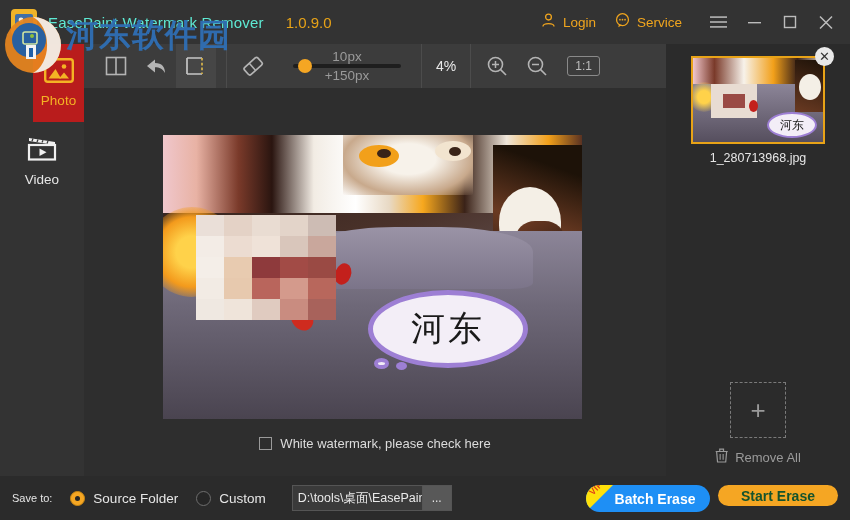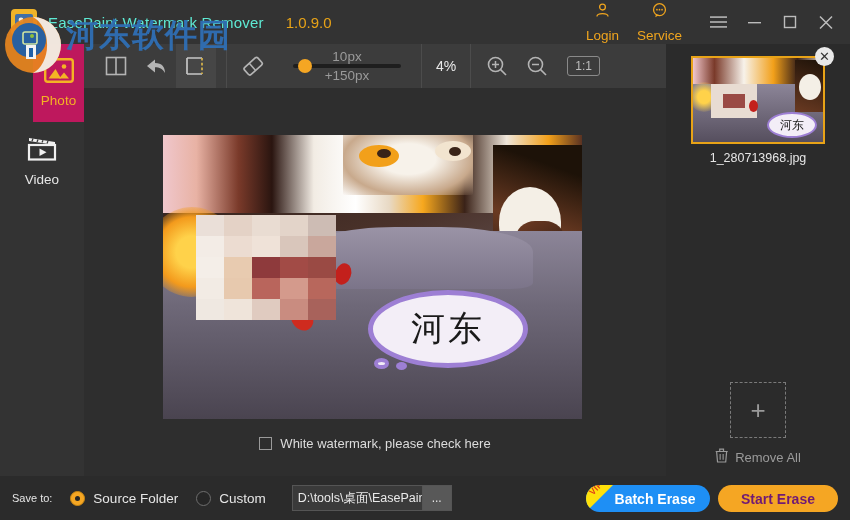--- a/index.html
+++ b/index.html
@@ -28,39 +28,38 @@
   .app-title {
     color: #5eead4; font-size: 15px; margin-left: 8px;
     letter-spacing: .2px; white-space: nowrap;
   }
   .app-ver { color: #e8a317; font-size: 15px; margin-left: 22px; }
   .tb-spacer { flex: 1 1 auto; }
   .tb-item {
     display: flex; align-items: center; gap: 6px;
     color: #f0a51e; font-size: 13.5px; margin-right: 18px;
     cursor: pointer;
-    flex-direction: column;
   }
   .tb-icon-btn {
     width: 36px; height: 44px; display: flex; align-items: center;
     justify-content: center; cursor: pointer;
   }
   .tb-icon-btn svg { display: block; }
 
   
   .sidebar {
     position: absolute; left: 0; top: 44px; width: 84px; height: 432px;
     background: #333333;
   }
   .side-item {
     height: 78px; display: flex; flex-direction: column;
     align-items: center; justify-content: center; gap: 7px;
     cursor: pointer; font-size: 13.5px;
   }
-  .side-item.active { background: #be185d; color: #f4b324; margin-left: 33px; }
+  .side-item.active { background: #b91c1c; color: #f4b324; margin-left: 33px; }
   .side-item:not(.active) { color: #e6e6e6; }
 
   
   .toolbar {
     position: absolute; left: 84px; top: 44px; width: 582px; height: 44px;
     background: #3c3c3c;
     display: flex; align-items: center;
   }
   .tool-btn {
     width: 40px; height: 44px; display: flex; align-items: center;
@@ -200,22 +199,22 @@
   .vip-corner {
     position: absolute; left: 0; top: 0; width: 0; height: 0;
     border-top: 27px solid #ffe10a; border-right: 27px solid transparent;
   }
   .vip-text {
     position: absolute; left: 1px; top: 5px; color: #e03a1a;
     font-size: 9px; font-weight: bold; transform: rotate(-45deg);
     transform-origin: left top; letter-spacing: .3px;
   }
   .btn-start {
-    position: absolute; left: 718px; top: 9px; width: 120px; height: 27px;
-    background: #f5a623; border-radius: 14px; color: #701a75;
+    position: absolute; left: 718px; top: 9px; width: 120px; height: 21px;
+    background: #f5a623; border-radius: 14px; color: #14532d;
     font-size: 14px; font-weight: bold; cursor: pointer;
     display: flex; align-items: center; justify-content: center;
   }
 
   
   .wm { position: absolute; pointer-events: none; }
   .wm-logo { left: 2px; top: 14px; width: 62px; height: 62px; }
   .wm-cn {
     left: 66px; top: 14px; color: #2f6fb5; font-size: 32px;
     font-weight: bold; font-family: "DejaVu Sans", sans-serif;

